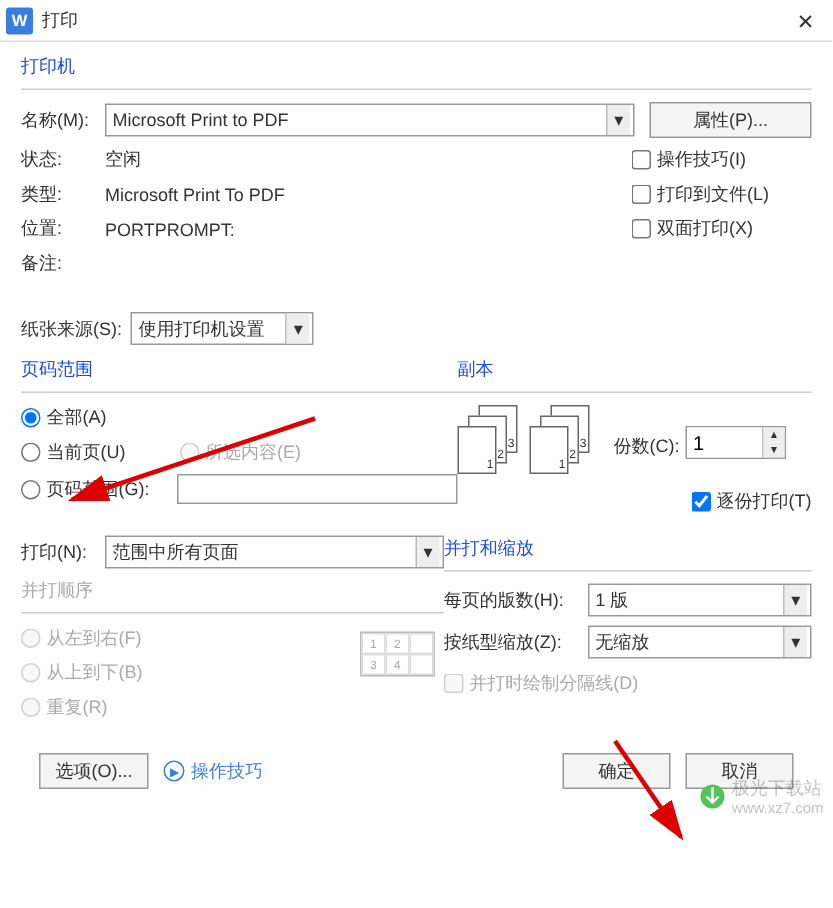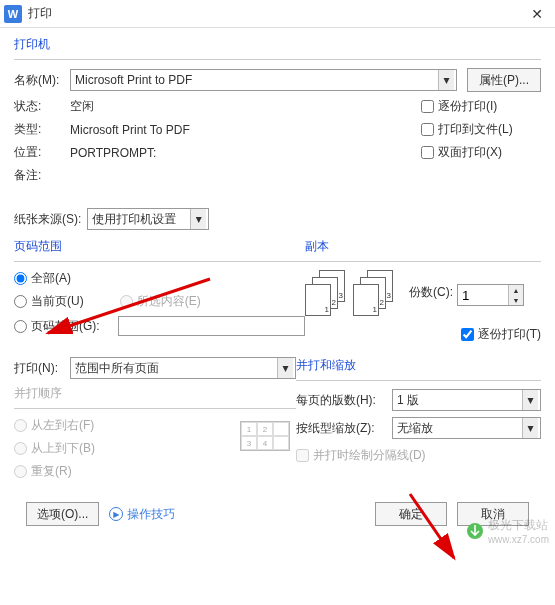--- a/index.html
+++ b/index.html
@@ -51,21 +51,21 @@
   <div class="section">
     <div class="section-title">打印机</div>
     <div class="hr"></div>
 
     <div class="row">
       <div class="label">名称(M):</div>
       <div class="select" style="flex:1; margin-right:10px;">
         <span>Microsoft Print to PDF</span>
         <div class="caret">▾</div>
       </div>
-      <div class="btn" style="width:74px;">
+      <div class="btn" style="width:108px;">
         <span>属性(P)...</span>
       </div>
     </div>
 
     <div style="display:flex;">
       <div style="flex:1;">
         <div class="row">
             <div class="label">状态:</div>
             <div>空闲</div>
           </div>
@@ -77,21 +77,21 @@
             <div class="label">位置:</div>
             <div>PORTPROMPT:</div>
           </div>
         <div class="row">
             <div class="label">备注:</div>
           </div>
       </div>
       <div style="width:120px;">
         <label class="checkbox row">
             <input type="checkbox" style="">
-            <span>逐份打印(I)</span>
+            <span>操作技巧(I)</span>
           </label>
         <label class="checkbox row">
             <input type="checkbox" style="">
             <span>打印到文件(L)</span>
           </label>
         <label class="checkbox row">
             <input type="checkbox" style="">
             <span>双面打印(X)</span>
           </label>
       </div>
@@ -142,21 +142,21 @@
             <div class="pg" style="left:14px; top:0;">3</div>
             <div class="pg" style="left:7px; top:7px;">2</div>
             <div class="pg" style="left:0; top:14px;">1</div>
           </div>
           <div class="page-stack">
             <div class="pg" style="left:14px; top:0;">3</div>
             <div class="pg" style="left:7px; top:7px;">2</div>
             <div class="pg" style="left:0; top:14px;">1</div>
           </div>
         </div>
-        <div style="margin-left:14px; display:flex; align-items:flex-start; gap:4px;">
+        <div style="margin-left:14px; display:flex; align-items:flex-end; gap:4px;">
           <span>份数(C):</span>
           <div class="spinner">
             <input value="1" style="">
             <div class="btns">
                 <div>▲</div>
                 <div>▼</div>
               </div>
           </div>
         </div>
       </div>

